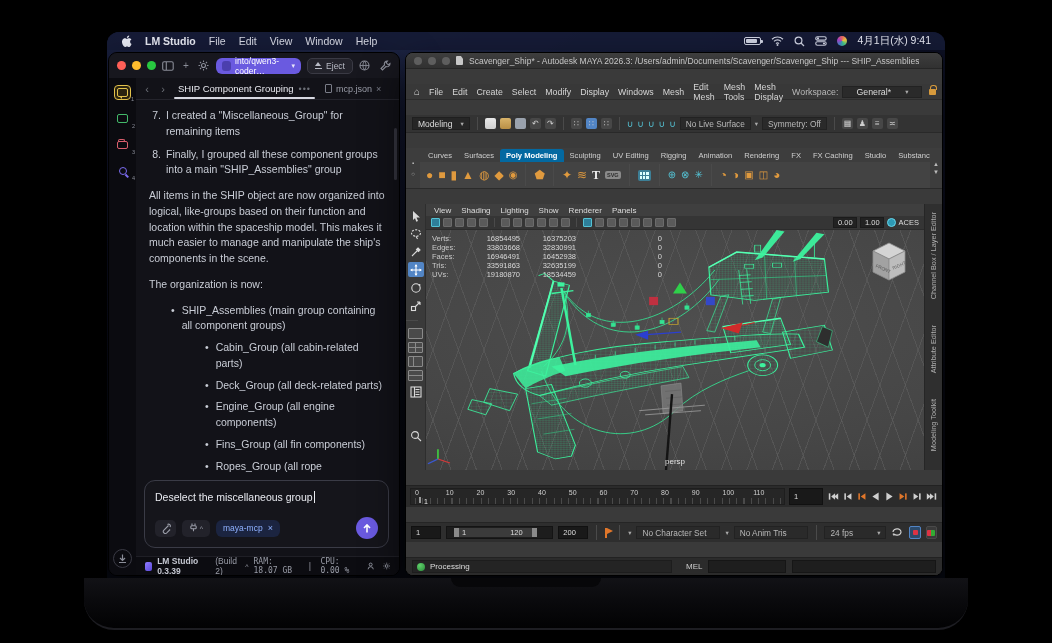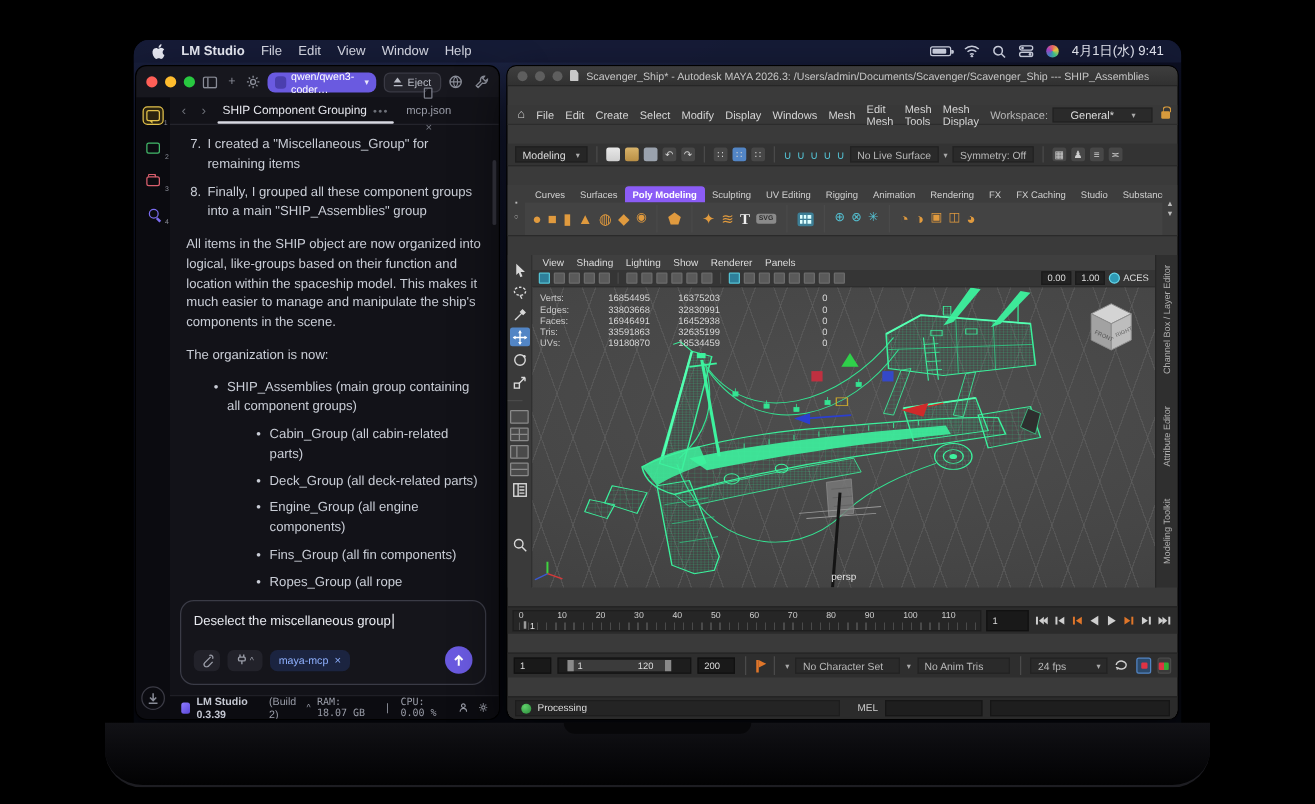--- a/index.html
+++ b/index.html
@@ -53,21 +53,21 @@
   .folder-glyph::before{content:"";position:absolute;top:-3px;left:0;width:5px;height:2px;border:1.4px solid currentColor;border-bottom:none;border-radius:2px 2px 0 0;}
   .search-glyph{width:8px;height:8px;border:1.5px solid currentColor;border-radius:50%;position:relative;}
   .search-glyph::after{content:"";position:absolute;right:-3px;bottom:-3px;width:4px;height:1.5px;background:currentColor;transform:rotate(45deg);}
   .dl-circle{margin-top:auto;width:19px;height:19px;border:1px solid #3a3a44;border-radius:50%;display:flex;align-items:center;justify-content:center;color:#8a8d98;}
   .lm-main{flex:1;display:flex;flex-direction:column;min-width:0;background:#121218;}
   .lm-tabs{height:22px;display:flex;align-items:center;gap:6px;padding:0 6px;border-bottom:1px solid #24242c;flex:0 0 auto;}
   .navc{color:#6d7078;font-size:11px;width:10px;text-align:center;}
   .tab-a{position:relative;height:100%;display:flex;align-items:center;gap:5px;color:#e8e9ef;font-size:9.5px;padding:0 4px;}
   .tab-a::after{content:"";position:absolute;left:0;right:0;bottom:0;height:2px;background:#d8d9e2;border-radius:2px;}
   .more{color:#6d7078;font-size:9px;letter-spacing:1px;}
-  .tab-b{display:flex;align-items:center;gap:4px;color:#9a9da8;font-size:9px;font-family:"DejaVu Sans Mono",monospace;padding:0 4px;flex-direction:column;}
+  .tab-b{display:flex;align-items:center;gap:4px;color:#9a9da8;font-size:9px;font-family:"DejaVu Sans Mono",monospace;padding:0 4px;}
   .doc{width:7px;height:9px;border:1px solid #7a7d88;border-radius:1px;background:linear-gradient(135deg,transparent 2px,#121218 0);}
   .x{color:#7a7d88;font-size:9px;}
   .lm-chat{flex:1;overflow:hidden;padding:8px 14px 0 13px;color:#c9cdd6;font-size:10.5px;line-height:1.5;position:relative;}
   .olrow{display:flex;gap:5px;margin-bottom:7px;}
   .olrow .n{flex:0 0 12px;text-align:right;}
   .para{margin:10px 0;}
   .b1{display:flex;gap:7px;margin:7px 0 6px 22px;}
   .b2{display:flex;gap:7px;margin:6px 0 6px 56px;}
   .bul{color:#c9cdd6;}
   .scrollthumb{position:absolute;right:2px;top:28px;width:3px;height:52px;border-radius:2px;background:#34343e;}
@@ -109,21 +109,21 @@
   .gicon.save{background:#9aa2ad;}
   .gicon.active{background:#5285c5;}
   .tealtxt{color:#54c2d4;font-size:9px;}
   .txtfield{background:#2a2a2a;border:1px solid #222;height:13px;display:flex;align-items:center;padding:0 5px;font-size:8.3px;color:#b8b8b8;}
   .m-shelf{flex:0 0 auto;background:#3d3d3d;border-bottom:1px solid #2a2a2a;display:flex;}
   .shelf-mini{width:14px;display:flex;flex-direction:column;align-items:center;justify-content:center;gap:5px;color:#bbb;font-size:6px;}
   .shelf-right{width:12px;display:flex;flex-direction:column;align-items:center;justify-content:center;gap:2px;color:#bbb;font-size:6px;}
   .shelf-col{flex:1;min-width:0;}
   .shelf-tabs{height:14px;display:flex;align-items:flex-end;gap:0;padding:0 2px;font-size:7.6px;color:#cfcfcf;overflow:hidden;}
   .stab{padding:2px 6px;white-space:nowrap;}
-  .stab.active{background:#8b5cf6;color:#fff;border-radius:3px 3px 0 0;font-weight:bold;}
+  .stab.active{background:#0369a1;color:#fff;border-radius:3px 3px 0 0;font-weight:bold;}
   .shelf-icons{height:26px;background:#434343;display:flex;align-items:center;gap:5px;padding:0 6px;overflow:hidden;}
   .shico{font-size:12px;color:#e09a3e;line-height:1;}
   .shico.small{font-size:10px;}
   .shico.teal{color:#54c2d4;font-size:10px;}
   .shico.white{color:#f0f0f0;font-weight:bold;font-family:"Liberation Serif",serif;}
   .svgbadge{background:#8a8a8a;color:#2d2d2d;font-size:5.5px;font-weight:bold;border-radius:2px;padding:1px 2px;}
   .gridico{width:13px;height:11px;background:#3d7f96;border-radius:2px;display:grid;grid-template-columns:repeat(3,1fr);gap:1px;padding:2px;}
   .gridico i{background:#dff;}
   .m-mainrow{flex:1;display:flex;min-height:0;}
   .toolbox{width:20px;background:#3a3a3a;display:flex;flex-direction:column;align-items:center;gap:3px;padding:4px 0;flex:0 0 auto;border-right:1px solid #2e2e2e;}
@@ -257,21 +257,21 @@
         <span class="tbtn">
             <svg width="11" height="11" viewBox="0 0 11 11">
               <circle cx="5.5" cy="5.5" r="2" stroke="#8a8d98" fill="none" stroke-width="1.1"></circle>
               <g stroke="#8a8d98" stroke-width="1.1">
                 <path d="M5.5,0.5v1.6M5.5,8.9v1.6M0.5,5.5h1.6M8.9,5.5h1.6M2,2l1.1,1.1M7.9,7.9L9,9M9,2L7.9,3.1M3.1,7.9L2,9"></path>
               </g>
             </svg>
           </span>
         <div class="pill">
           <span class="badge"></span>
-          <span>qwen/qwen3-coder…</span>
+          <span>into/qwen3-coder…</span>
           <span class="chev">▾</span>
         </div>
         <div class="ejbtn">
           <span class="ej"></span>
           <span>Eject</span>
         </div>
         <div style="margin-left:auto;display:flex;gap:10px;">
           <svg width="11" height="11" viewBox="0 0 11 11">
               <circle cx="5.5" cy="5.5" r="4.5" stroke="#8a8d98" fill="none" stroke-width="1.1"></circle>
               <path d="M1,5.5h9M5.5,1a7,7 0 0 1 0,9M5.5,1a7,7 0 0 0 0,9" stroke="#8a8d98" fill="none" stroke-width="0.9"></path>

